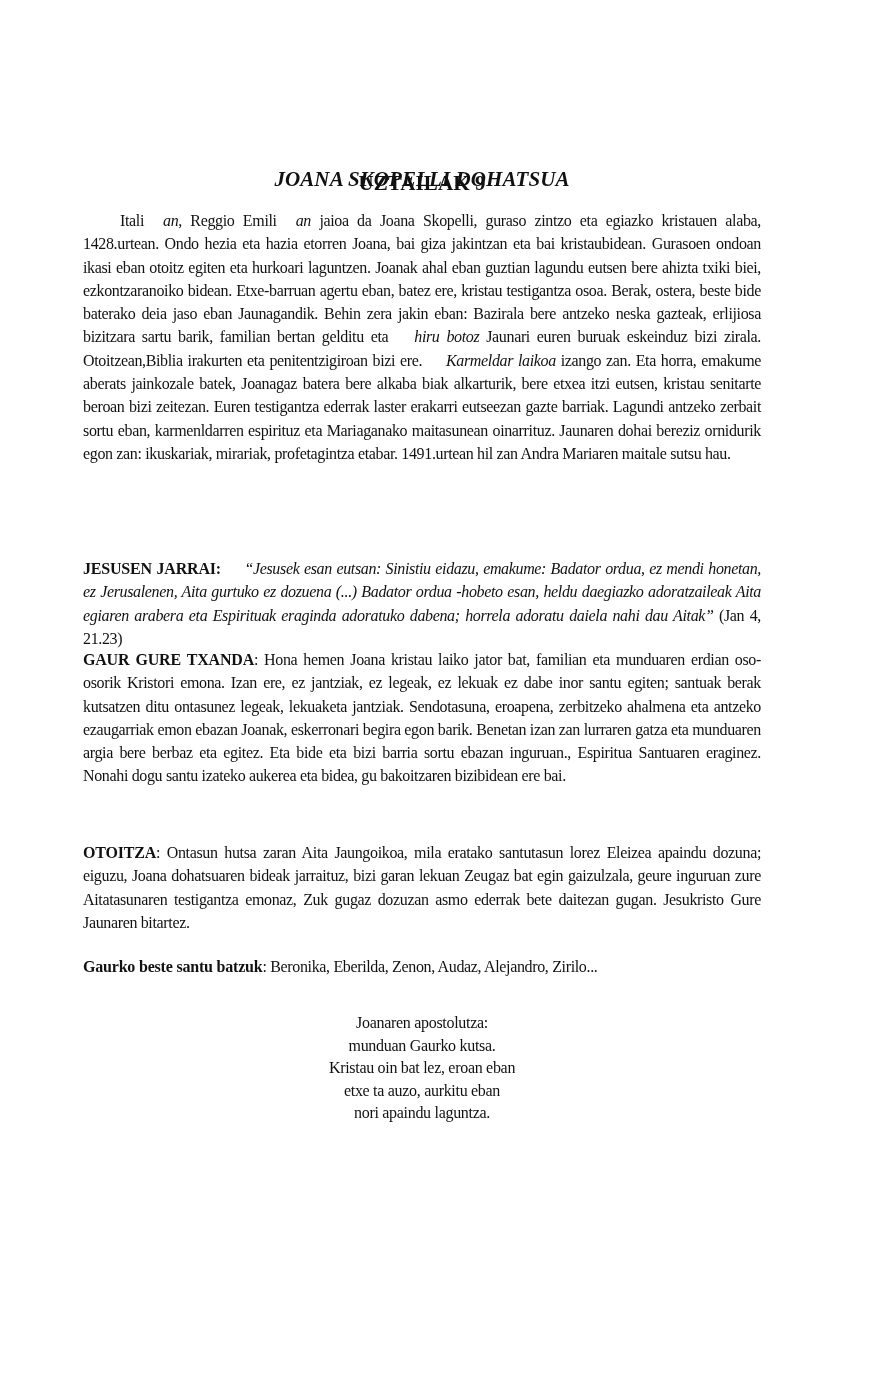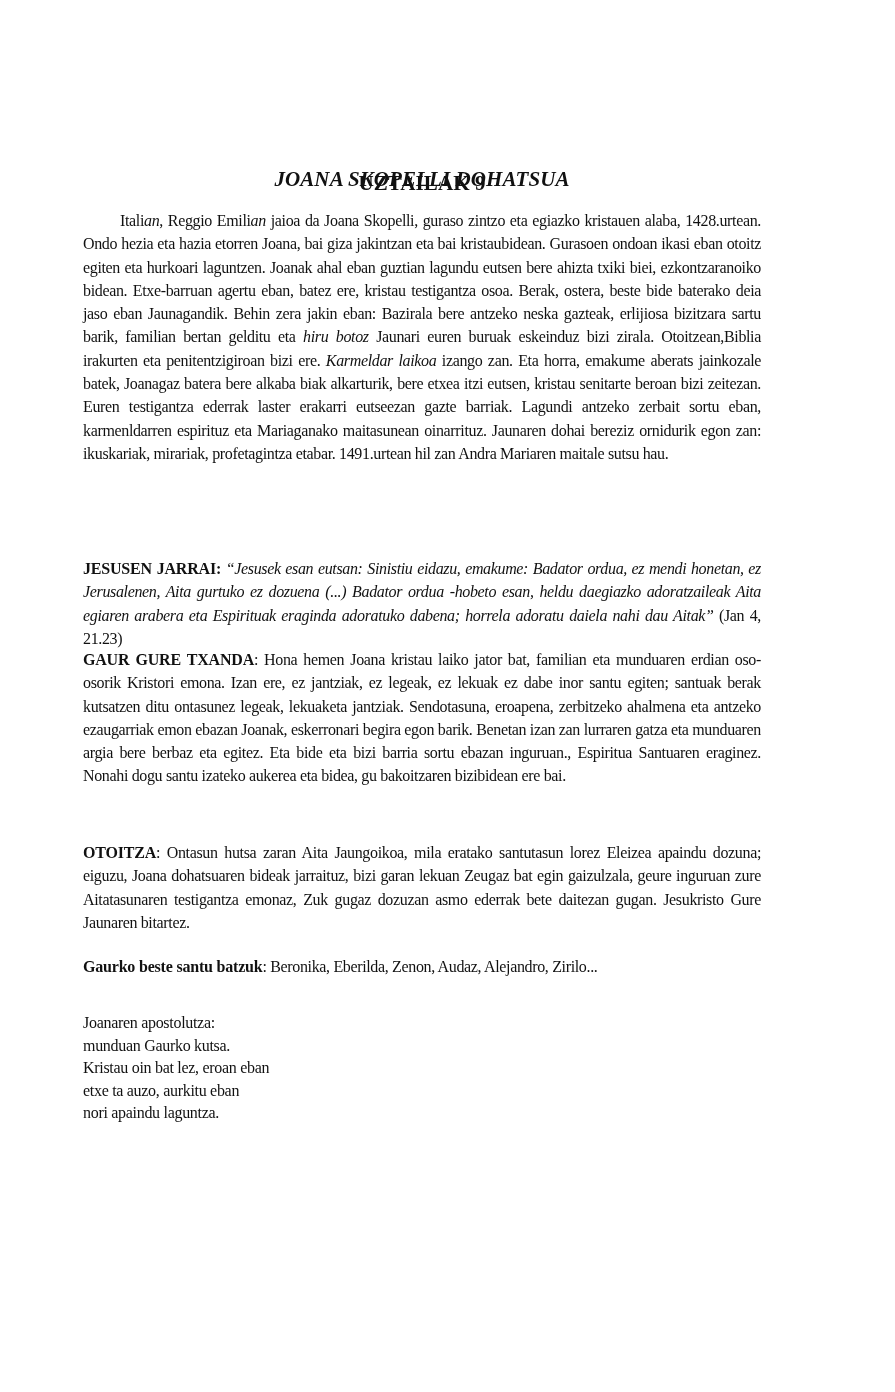--- a/index.html
+++ b/index.html
@@ -22,24 +22,24 @@
       font-size: 16px; line-height: 23.3px; text-align: justify;
       letter-spacing: -0.35px; word-spacing: 0px;
       margin: 0;
     }
     .p-intro { top: 209px; text-indent: 37px; }
     .p-jesusen { top: 557px; font-family: Liberation Serif, serif; }
     .p-gaur { top: 648px; }
     .p-otoitza { top: 841px; }
     .p-gaurko { top: 955px; }
     .label { font-weight: bold; letter-spacing: -0.2px; }
-    .ital { font-style: italic; }
+    .ital { font-style: italic; padding-left: 19px; }
     .poem {
       position: absolute; left: 0; top: 1012px; width: 100%;
-      text-align: left; font-size: 16px; line-height: 22.6px; letter-spacing: -0.3px;
+      text-align: center; font-size: 16px; line-height: 22.6px; letter-spacing: -0.3px;
     }
     .poem div { margin: 0; }
   </style>
 </head>
 <body>
 
 <div class="page">
   <h1 class="title title1">UZTAILAK 9</h1>
   <h2 class="title title2">JOANA SKOPELLI DOHATSUA</h2>
 

